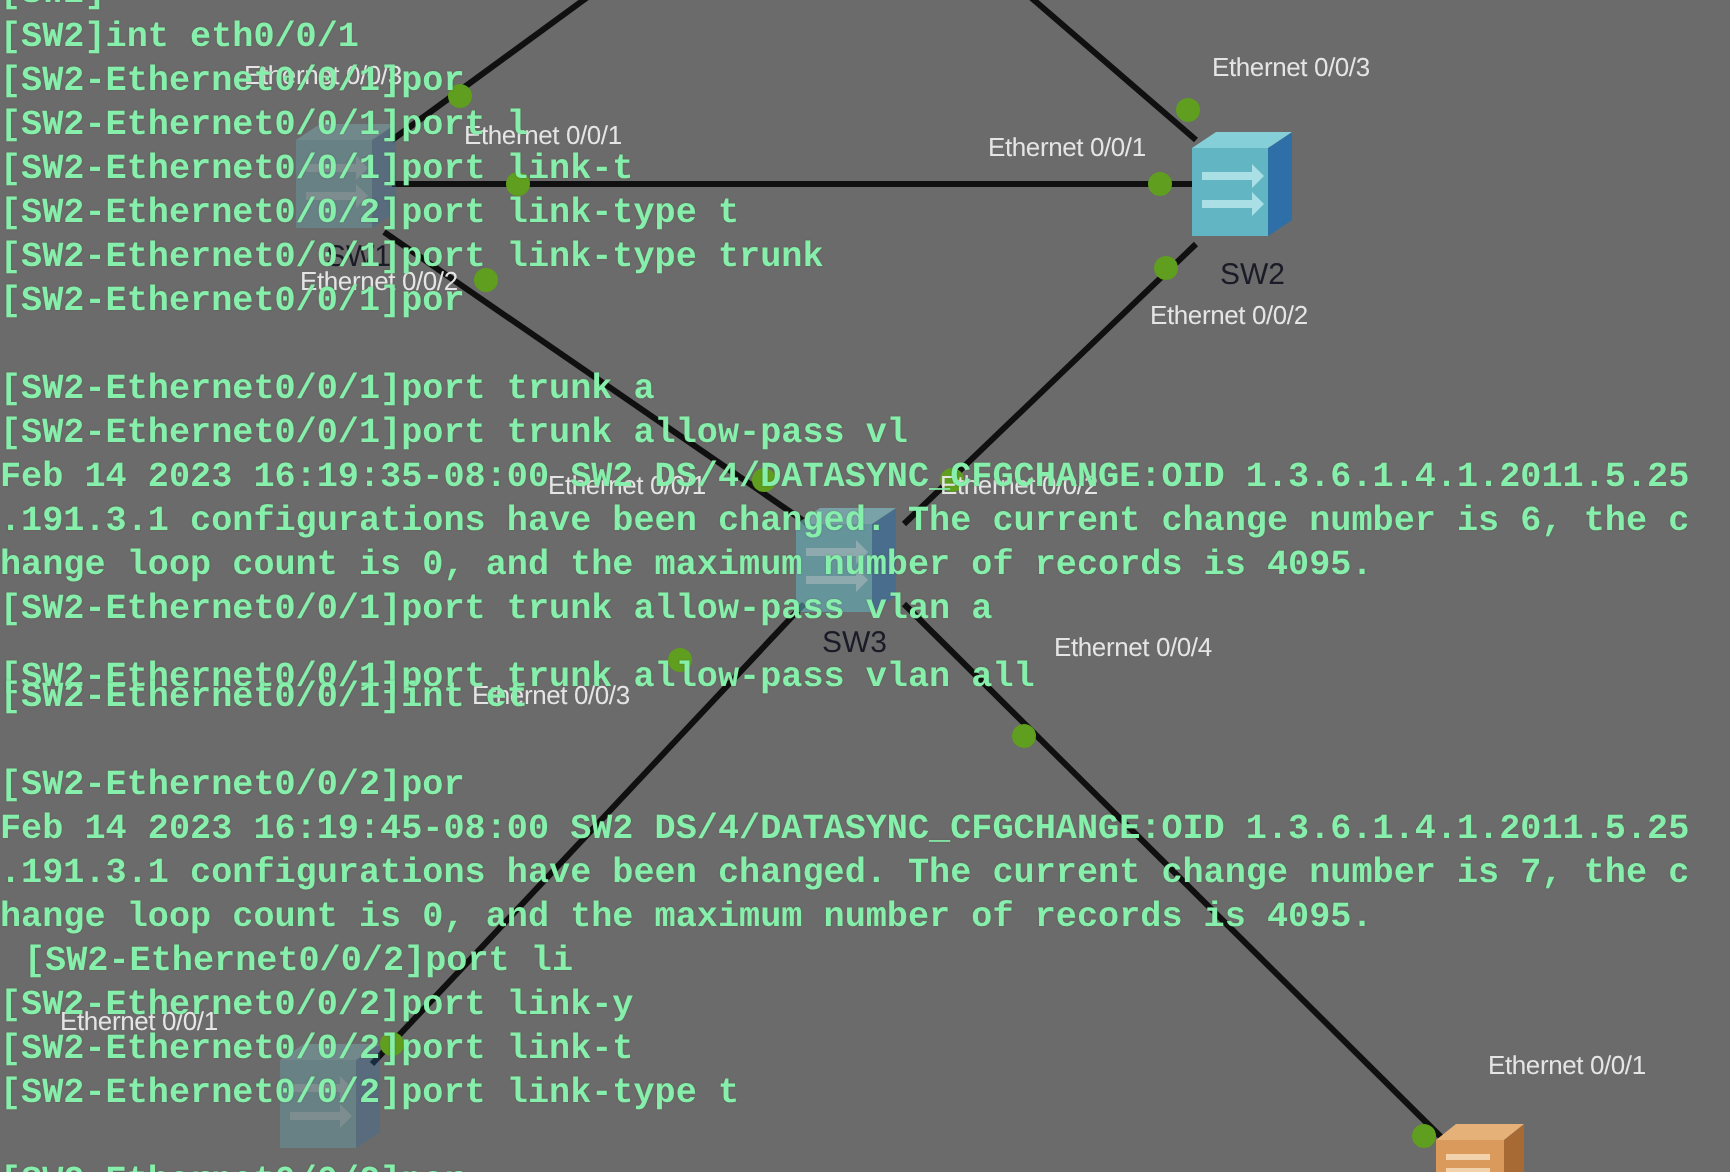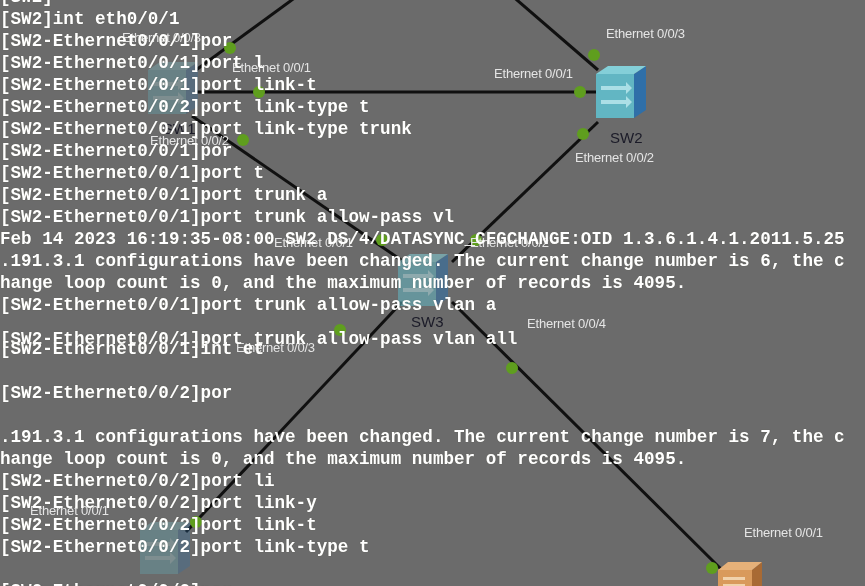--- a/index.html
+++ b/index.html
@@ -46,21 +46,21 @@
     z-index:5;
     pointer-events:none;
     padding:0;
   }
   .cline{
     position:absolute;
     left:0;
     font-family:"Liberation Mono", monospace;
     font-size:17.6px;
     line-height:22px;
-    color:#ffffff;
+    color:#86efac;
     white-space:pre;
     letter-spacing:0px;
     font-weight:700;
     text-shadow:0 0 1px rgba(60,60,20,.35);
   }
 </style>
 </head>
 <body>
 
 <svg id="topology" viewBox="0 0 865 586" xmlns="http://www.w3.org/2000/svg">
@@ -153,30 +153,30 @@
 
 <div id="console">
     <div class="cline" style="top: -14px;">[SW2]</div>
     <div class="cline" style="top: 8px;">[SW2]int eth0/0/1</div>
     <div class="cline" style="top: 30px;">[SW2-Ethernet0/0/1]por</div>
     <div class="cline" style="top: 52px;">[SW2-Ethernet0/0/1]port l</div>
     <div class="cline" style="top: 74px;">[SW2-Ethernet0/0/1]port link-t</div>
     <div class="cline" style="top: 96px;">[SW2-Ethernet0/0/2]port link-type t</div>
     <div class="cline" style="top: 118px;">[SW2-Ethernet0/0/1]port link-type trunk</div>
     <div class="cline" style="top: 140px;">[SW2-Ethernet0/0/1]por</div>
-    <div class="cline" style="top: 162px;">[SW2-Ethernet0/0/1]port t</div>
     <div class="cline" style="top: 184px;">[SW2-Ethernet0/0/1]port trunk a</div>
     <div class="cline" style="top: 206px;">[SW2-Ethernet0/0/1]port trunk allow-pass vl</div>
     <div class="cline" style="top: 228px;">Feb 14 2023 16:19:35-08:00 SW2 DS/4/DATASYNC_CFGCHANGE:OID 1.3.6.1.4.1.2011.5.25</div>
     <div class="cline" style="top: 250px;">.191.3.1 configurations have been changed. The current change number is 6, the c</div>
     <div class="cline" style="top: 272px;">hange loop count is 0, and the maximum number of records is 4095.</div>
     <div class="cline" style="top: 294px;">[SW2-Ethernet0/0/1]port trunk allow-pass vlan a</div>
     <div class="cline" style="top: 328px;">[SW2-Ethernet0/0/1]port trunk allow-pass vlan all</div>
     <div class="cline" style="top: 338px;">[SW2-Ethernet0/0/1]int et</div>
     <div class="cline" style="top: 382px;">[SW2-Ethernet0/0/2]por</div>
+    <div class="cline" style="top: 404px;">Feb 14 2023 16:19:45-08:00 SW2 DS/4/DATASYNC_CFGCHANGE:OID 1.3.6.1.4.1.2011.5.25</div>
     <div class="cline" style="top: 426px;">.191.3.1 configurations have been changed. The current change number is 7, the c</div>
     <div class="cline" style="top: 448px;">hange loop count is 0, and the maximum number of records is 4095.</div>
-    <div class="cline" style="top: 470px;">[SW2-Ethernet0/0/2]port li</div>
+    <div class="cline" style="top: 470px; padding-left: 12px;">[SW2-Ethernet0/0/2]port li</div>
     <div class="cline" style="top: 492px;">[SW2-Ethernet0/0/2]port link-y</div>
     <div class="cline" style="top: 514px;">[SW2-Ethernet0/0/2]port link-t</div>
     <div class="cline" style="top: 536px;">[SW2-Ethernet0/0/2]port link-type t</div>
     <div class="cline" style="top: 580px;">[SW2-Ethernet0/0/2]por</div>
   </div>
 
 </body></html>

